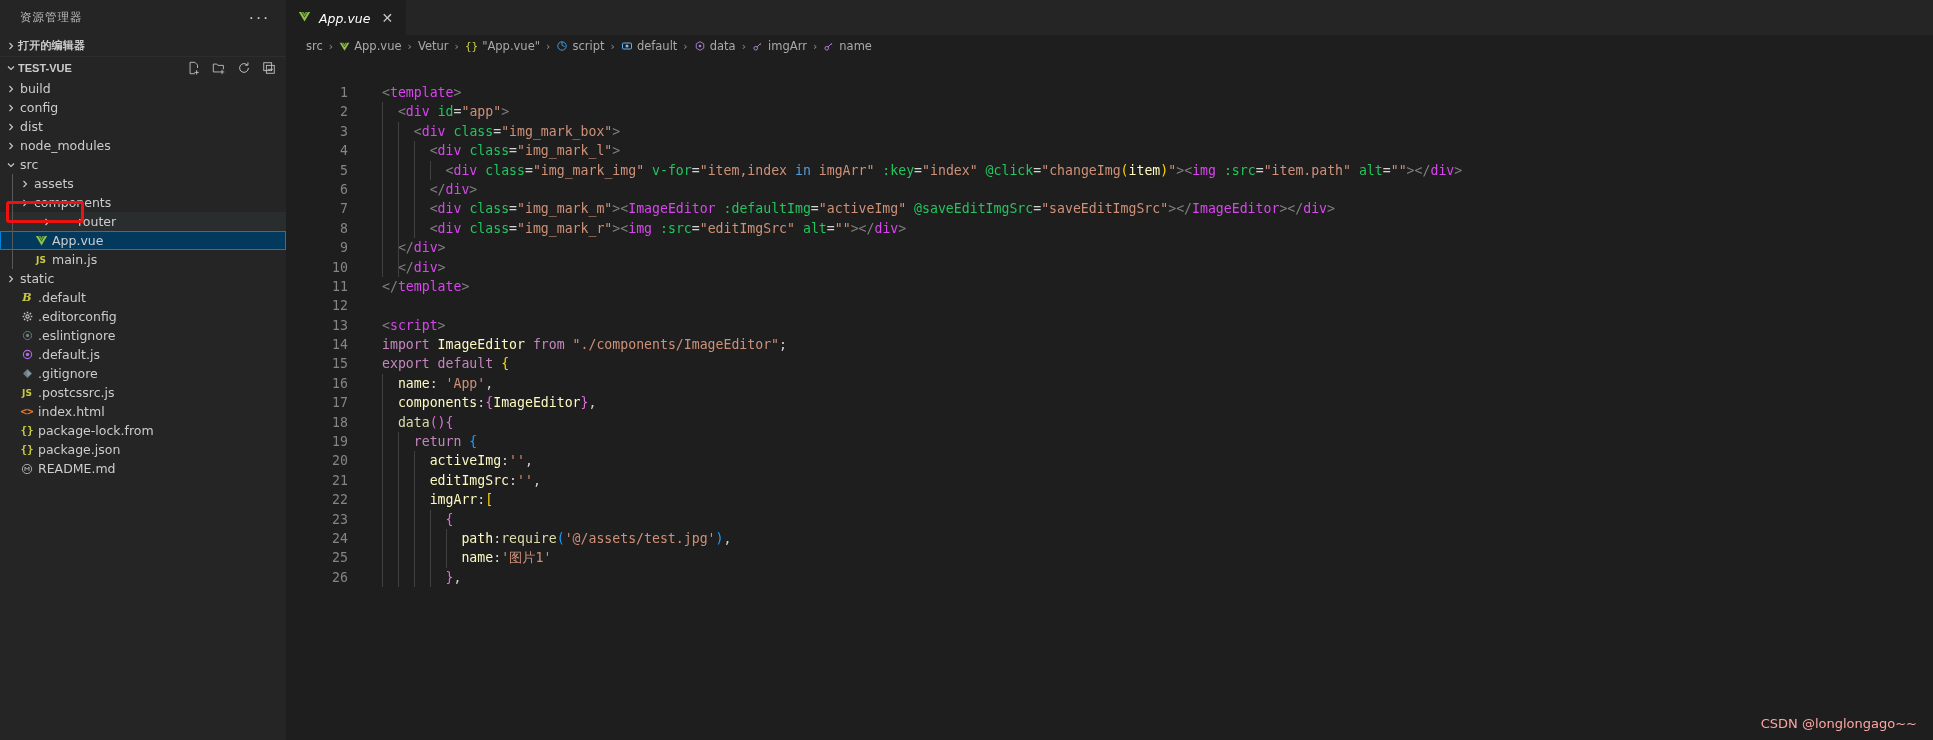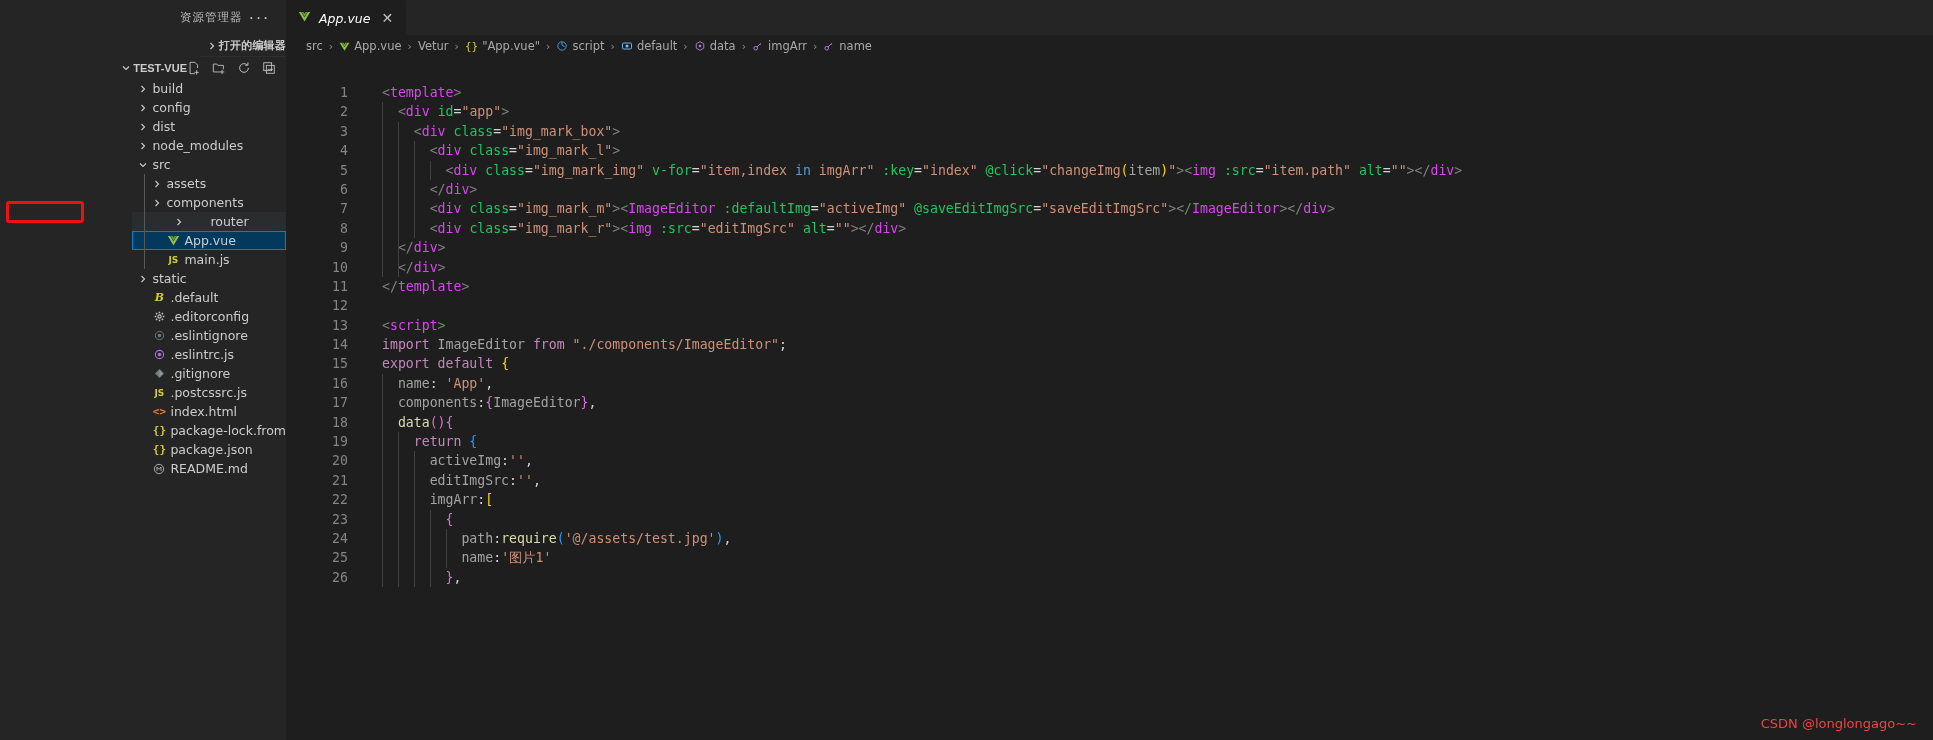--- a/index.html
+++ b/index.html
@@ -9,21 +9,20 @@
     font-family: "Liberation Sans", sans-serif;
   }
   #app-root { display: flex; width: 1933px; height: 740px; background: #1e1e1e; }
 
   
   #sidebar {
     width: 286px; height: 740px; flex: 0 0 286px;
     background: #252526; color: #cccccc;
     display: flex; flex-direction: column;
     position: relative;
-    align-items: flex-end;
   }
   .sb-title-row {
     height: 35px; display: flex; align-items: center;
     padding: 0 10px 0 20px; justify-content: space-between;
   }
   .sb-title {
     font-size: 11.5px; letter-spacing: 1px; color: #bbbbbb;
     font-family: "DejaVu Sans", sans-serif;
   }
   .sb-dots {
@@ -128,34 +127,34 @@
   .code-txt { display: inline-block; padding-left: 34px; }
 
   
   .t-tag  { color: #d946ef; }
   .t-ang  { color: #808080; }
   .t-attr { color: #22c55e; }
   .t-str  { color: #ce9178; }
   .t-kw   { color: #c586c0; }
   .t-kw2  { color: #569cd6; }
   .t-fn   { color: #dcdcaa; }
-  .t-var  { color: #a3a3a3; }
+  .t-var  { color: #fef9c3; }
   .t-br1  { color: #ffd700; }
   .t-br2  { color: #da70d6; }
   .t-br3  { color: #179fff; }
   .t-plain{ color: #d4d4d4; }
 
   .vguide {
     position: absolute; top: 0; height: 19.4px; width: 1px;
     background: #404040;
   }
 
   #watermark {
     position: absolute; right: 16px; bottom: 9px;
-    color: #ef4444; font-size: 13px;
+    color: #fca5a5; font-size: 13px;
     font-family: "DejaVu Sans", sans-serif;
     user-select: none;
   }
 </style>
 </head>
 <body>
 
 <div id="app-root">
 
   <div id="sidebar">
@@ -352,21 +351,21 @@
         </div>
         <div class="tree-row">
           <span style="display: inline-block; width: 4px;"></span>
           <span class="chev empty"></span>
           <span class="ficon">
             <svg width="11" height="11" viewBox="0 0 16 16">
               <circle cx="8" cy="8" r="6" fill="none" stroke="#b267e6" stroke-width="1.6"></circle>
               <circle cx="8" cy="8" r="2.6" fill="#b267e6"></circle>
             </svg>
           </span>
-          <span class="tree-label">.eslintrc.js</span>
+          <span class="tree-label">.default.js</span>
         </div>
         <div class="tree-row">
           <span style="display: inline-block; width: 4px;"></span>
           <span class="chev empty"></span>
           <span class="ficon">
             <svg width="11" height="11" viewBox="0 0 16 16">
               <path d="M8 1.5L14.5 8 8 14.5 1.5 8z" fill="#6d8086"></path>
               <path d="M8 3.2L12.8 8 8 12.8z" fill="#8a9ba1"></path>
             </svg>
           </span>

